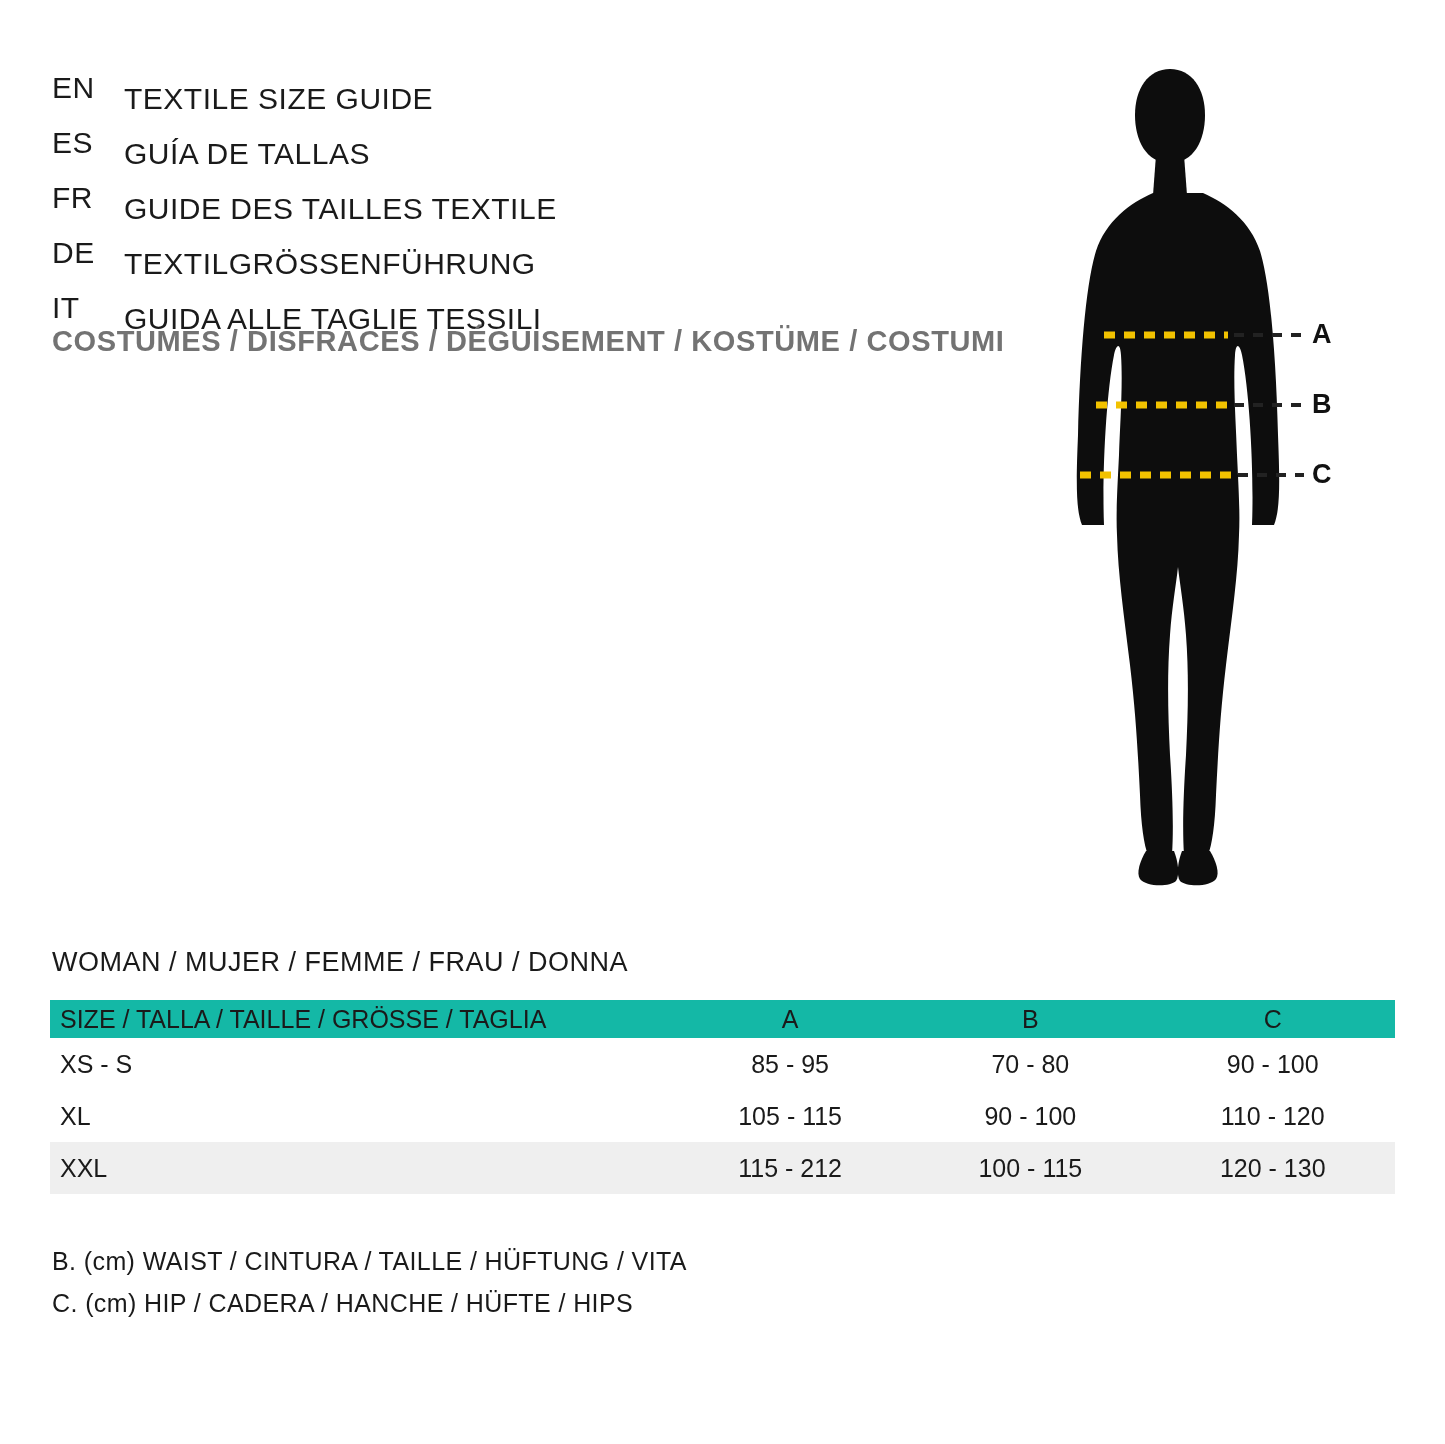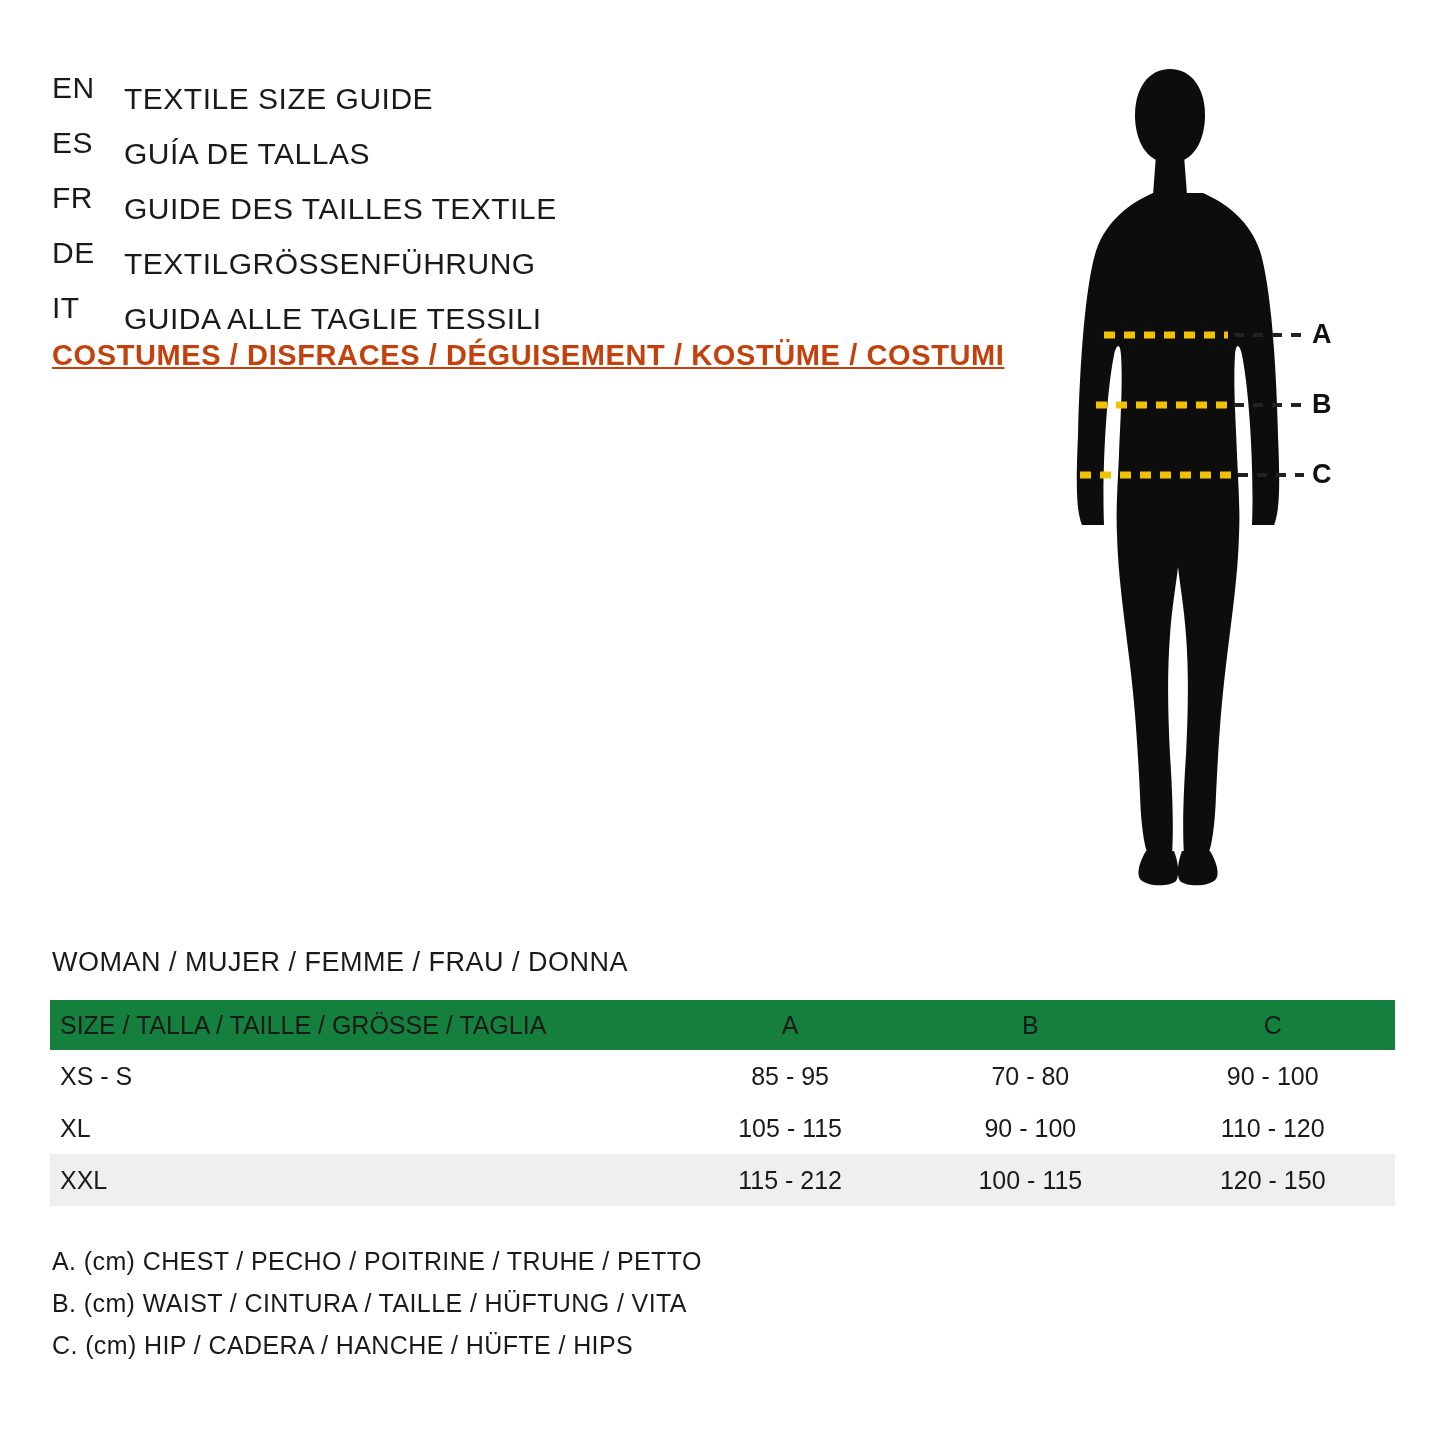--- a/index.html
+++ b/index.html
@@ -36,27 +36,26 @@
     flex: 0 0 72px;
   }
   .lang-text {
     flex: 1 1 auto;
     margin-top: 11px;
   }
 
   .costumes-line {
     position: absolute;
     left: 52px;
-    top: 339px;
+    top: 325px;
     font-size: 29px;
     font-weight: bold;
     letter-spacing: 0.6px;
-    color: #c2410c;
+    color: #737373;
     white-space: nowrap;
-    text-decoration: underline;
   }
 
   
   .figure-area {
     position: absolute;
     left: 1020px;
     top: 55px;
     width: 380px;
     height: 840px;
   }
@@ -103,22 +102,22 @@
     text-align: center;
     vertical-align: middle;
   }
   table.size-table th:first-child,
   table.size-table td:first-child {
     text-align: left;
     padding-left: 10px;
     width: 610px;
   }
   table.size-table th {
-    background: #15803d;
-    height: 50px;
+    background: #14b8a6;
+    height: 38px;
   }
   table.size-table tr.odd td {
     background: #ffffff;
   }
   table.size-table tr.even td {
     background: #efefef;
   }
 
   
   .legend {
@@ -238,22 +237,21 @@
     <tr class="odd">
       <td>XL</td>
       <td>105 - 115</td>
       <td>90 - 100</td>
       <td>110 - 120</td>
     </tr>
     <tr class="even">
       <td>XXL</td>
       <td>115 - 212</td>
       <td>100 - 115</td>
-      <td>120 - 150</td>
+      <td>120 - 130</td>
     </tr>
   </tbody>
 </table>
 
 <div class="legend">
-  <div>A. (cm) CHEST / PECHO / POITRINE / TRUHE / PETTO</div>
   <div>B. (cm) WAIST / CINTURA / TAILLE / HÜFTUNG / VITA</div>
   <div>C. (cm) HIP / CADERA / HANCHE / HÜFTE / HIPS</div>
 </div>
 
 </body></html>

